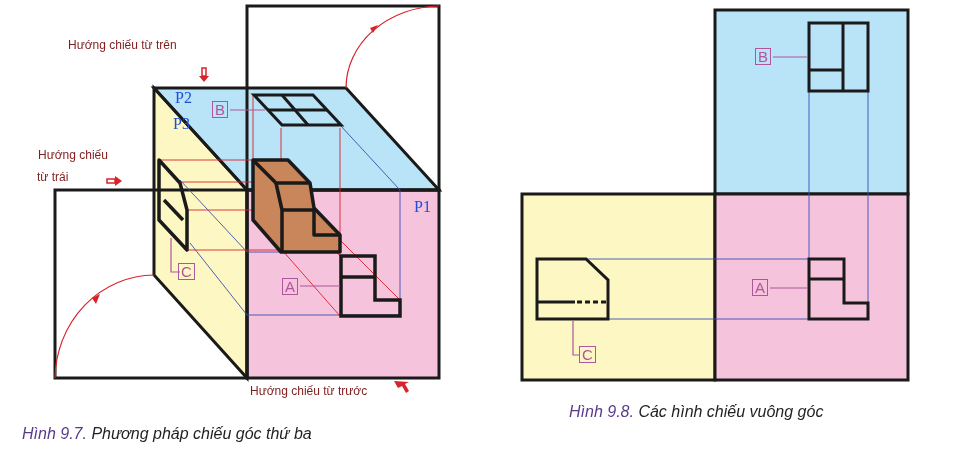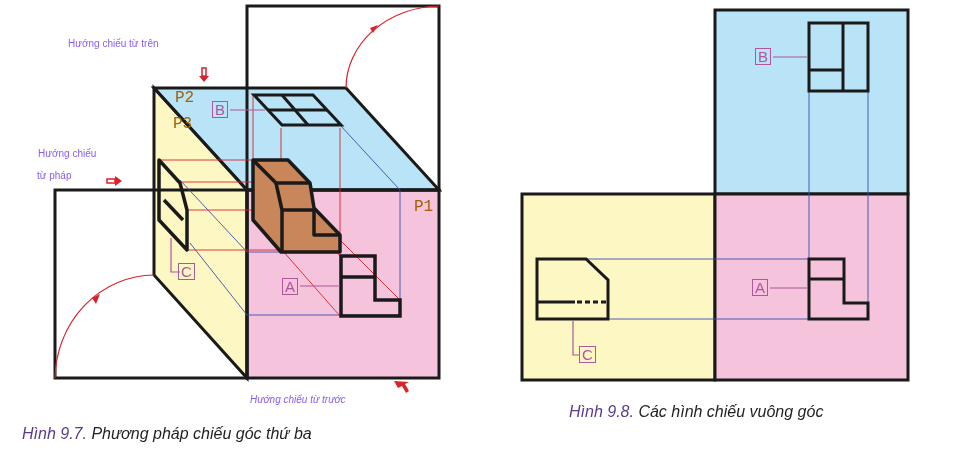--- a/index.html
+++ b/index.html
@@ -1,25 +1,25 @@
 <!DOCTYPE html>
 <html><head>
   <meta charset="utf-8">
   <style>
     html, body { margin: 0; padding: 0; background: #ffffff; }
     body { width: 973px; height: 458px; position: relative; overflow: hidden;
            font-family: "Liberation Sans", sans-serif; }
     svg { position: absolute; left: 0; top: 0; }
     .label { position: absolute; font-family: "Liberation Sans", sans-serif;
-             font-size: 10px; color: #8b5cf6; white-space: nowrap; }
+             font-size: 12px; color: #7f1d1d; white-space: nowrap; }
     .caption { position: absolute; font-family: "Liberation Sans", sans-serif;
                font-size: 16px; font-style: italic; color: #231f20; white-space: nowrap; margin-left: 6px; }
     .caption .num { color: #5b3a8c; }
-    .plane-label { position: absolute; font-family: Liberation Mono, monospace;
-                   font-size: 16px; color: #a16207; }
+    .plane-label { position: absolute; font-family: Liberation Serif, serif;
+                   font-size: 16px; color: #1d4ed8; }
     .box-label { position: absolute; font-family: "Liberation Sans", sans-serif;
                  font-size: 15px; color: #b0569c; border: 1px solid #b0569c;
                  line-height: 15px; padding: 0 2px; background: transparent; }
   </style>
 </head>
 <body>
 
 <svg width="973" height="458" viewBox="0 0 973 458">
 
   <polygon points="154,88 247,190 247,378 154,275" fill="#fdf7c4"></polygon>
@@ -131,22 +131,22 @@
 
   <g stroke="#b0569c" stroke-width="1.2" fill="none">
     <line x1="773" y1="57" x2="808" y2="57"></line>
     <line x1="770" y1="288" x2="808" y2="288"></line>
     <polyline points="573,321 573,355 580,355"></polyline>
   </g>
 </svg>
 
 <div class="label" style="left:68px; top:38px;">Hướng chiếu từ trên</div>
 <div class="label" style="left:38px; top:148px;">Hướng chiếu</div>
-<div class="label" style="left:37px; top:170px;">từ pháp</div>
-<div class="label" style="left:250px; top:394px;font-style:italic;">Hướng chiếu từ trước</div>
+<div class="label" style="left:37px; top:170px;">từ trái</div>
+<div class="label" style="left:250px; top:384px;">Hướng chiếu từ trước</div>
 
 <div class="plane-label" style="left:175px; top:89px;">P2</div>
 <div class="plane-label" style="left:154px; top:115px;margin-left:19px;">P3</div>
 <div class="plane-label" style="left:414px; top:198px;">P1</div>
 
 <div class="box-label" style="left:212px; top:101px;">B</div>
 <div class="box-label" style="left:178px; top:263px;">C</div>
 <div class="box-label" style="left:282px; top:278px;">A</div>
 
 <div class="caption" style="left:16px; top:425px;">

